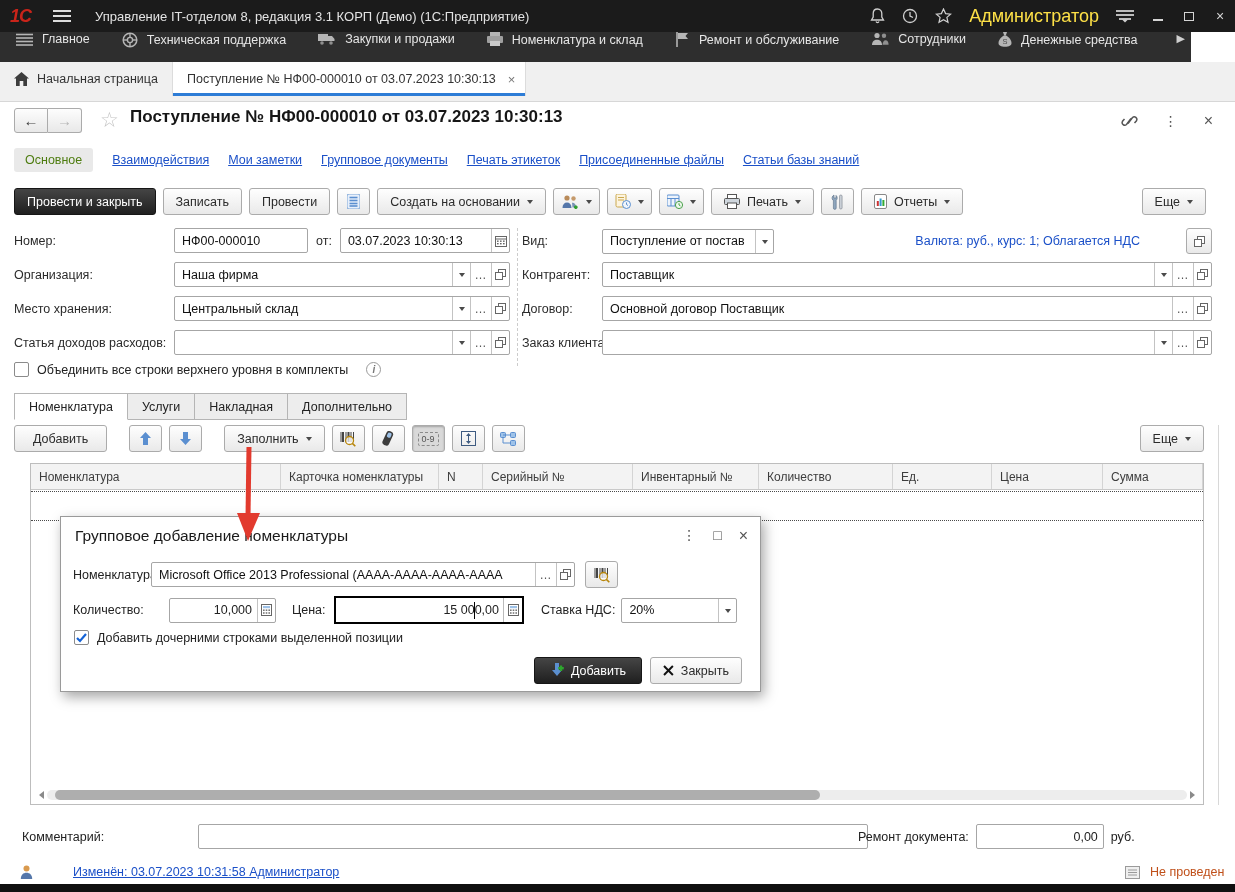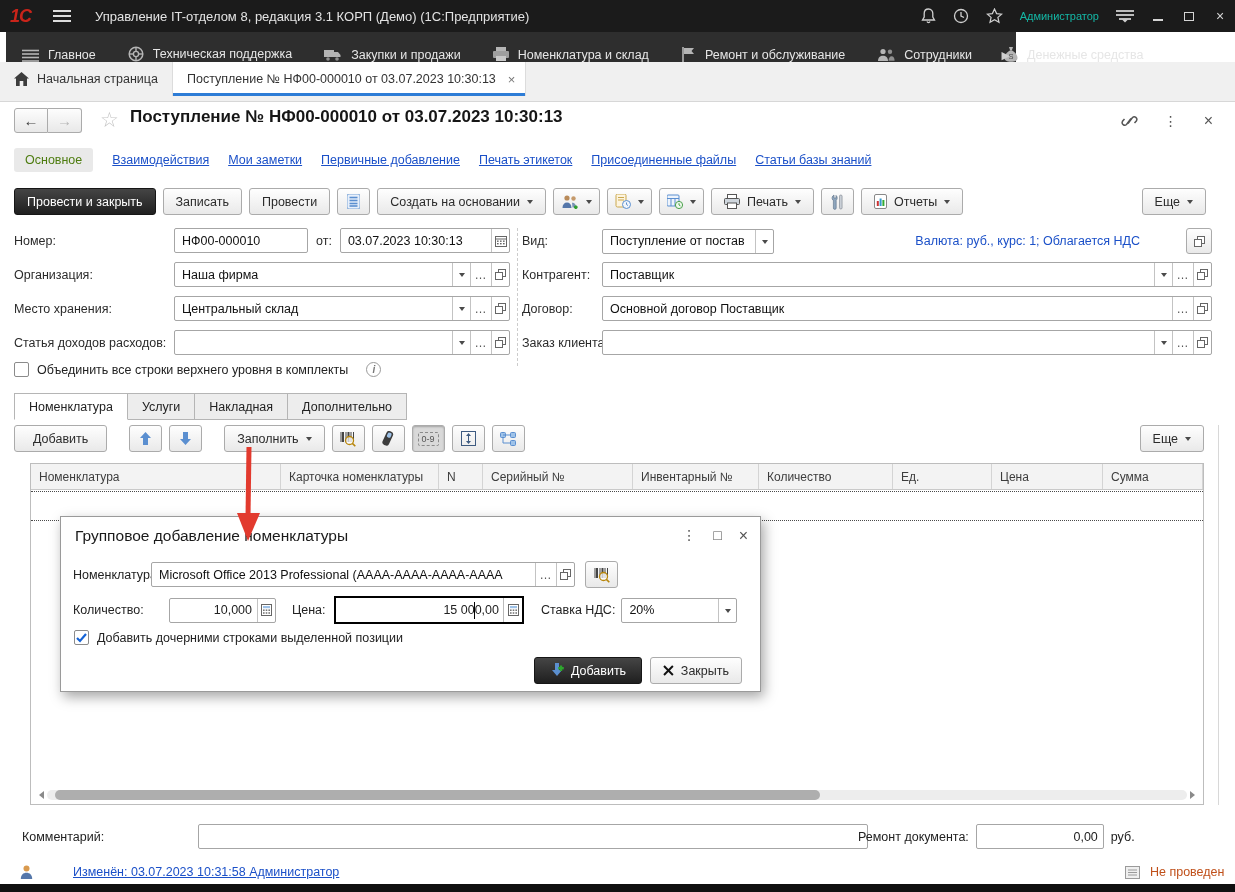--- a/index.html
+++ b/index.html
@@ -8,26 +8,26 @@
   font-family:"Liberation Sans","DejaVu Sans",sans-serif;font-size:12.5px;color:#222}
 svg{display:block}
 
 #titlebar{position:absolute;top:0;left:0;width:1235px;height:32px;background:#1b1b1b;display:flex;align-items:center;color:#dcdcdc}
 #logo{margin-left:10px;font-size:18px;font-weight:bold;font-style:italic;color:#c9241a;letter-spacing:-1px}
 #burger{margin-left:22px}
 #apptitle{margin-left:24px;font-size:13px;color:#e3e3e3;white-space:nowrap}
 #searchbox{position:absolute;left:608px;top:5px;width:297px;height:23px;background:#a6a6a6;border:1px solid #8d8d8d;border-radius:2px;display:flex;align-items:center;padding:0 6px;gap:5px}
 #searchbox span{color:#636363;font-size:12.5px}
 #tb-icons{position:absolute;right:8px;top:0;height:32px;display:flex;align-items:center;gap:17px}
-#tb-user{font-size:11px;color:#14b8a6}
+#tb-user{font-size:18px;color:#fde047}
 .winbtn{width:14px;display:flex;align-items:center;justify-content:center;color:#d5d5d5;font-size:14px;height:32px;cursor:default}
 .minbar{display:block;width:10px;height:2px;background:#d5d5d5;margin-top:8px}
 .maxbox{display:block;width:10px;height:9px;border:1.5px solid #d5d5d5}
 
-#menubar{position:absolute;top:32px;left:6px;width:1010px;height:30px;background:#2e2e2e;display:flex;align-items:flex-end;color:#e6e6e6}
+#menubar{position:absolute;top:32px;left:0;width:1191px;height:30px;background:#2e2e2e;display:flex;align-items:flex-start;color:#e6e6e6}
 .mb-item{display:flex;align-items:center;gap:9px;margin-left:32px;white-space:nowrap;cursor:default}
 .mb-item:first-child{margin-left:16px}
 #mb-chevron{position:absolute;right:6px;color:#cfcfcf;font-size:11px}
 
 #tabsbar{position:absolute;top:62px;left:0;width:1235px;height:40px;background:#f0f0f0;border-bottom:1px solid #d7d7d7;display:flex}
 .tab{height:34px;display:flex;align-items:center;gap:8px;padding:0 14px;border-right:1px solid #dcdcdc;color:#333}
 #tab-active{background:#fff;position:relative;padding-right:10px}
 #tab-active .underline{position:absolute;left:0;bottom:0;height:3px;width:100%;background:#2d7cd6}
 .tabclose{color:#777;font-size:13px;margin-left:4px;cursor:default}
 
@@ -262,21 +262,21 @@
         </svg>
     </span>
     <span style="font-size:14px">⋮</span>
     <span style="font-size:16px">×</span>
   </div>
 
   <div id="navlinks">
     <span class="pill">Основное</span>
     <span class="bluelink">Взаимодействия</span>
     <span class="bluelink">Мои заметки</span>
-    <span class="bluelink">Первичные добавление</span>
+    <span class="bluelink">Групповое документы</span>
     <span class="bluelink">Печать этикеток</span>
     <span class="bluelink">Присоединенные файлы</span>
     <span class="bluelink">Статьи базы знаний</span>
   </div>
 
   <div id="toolbar">
     <span class="btn dark">
         <span>Провести и закрыть</span>
       </span>
     <span class="btn">

